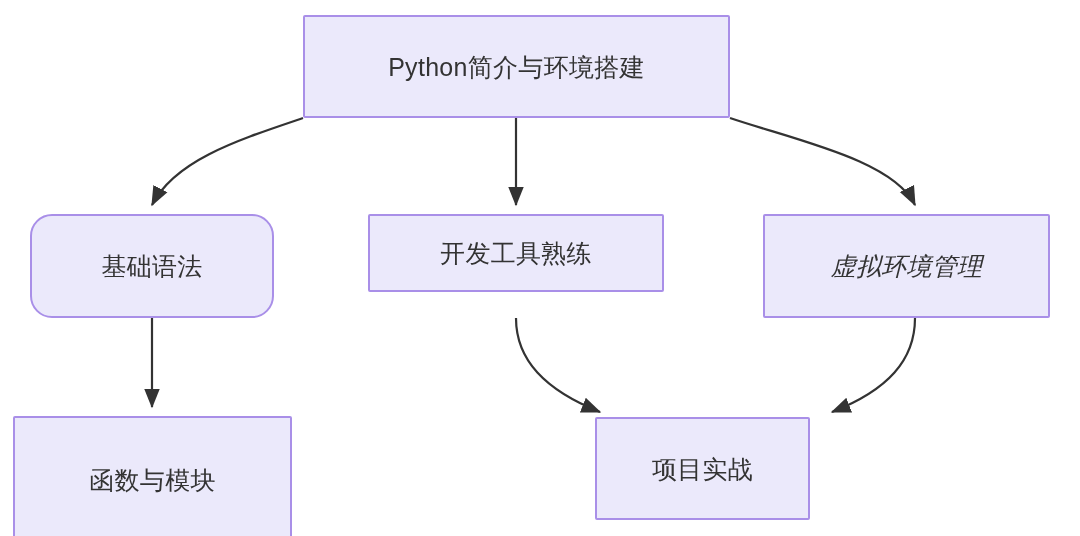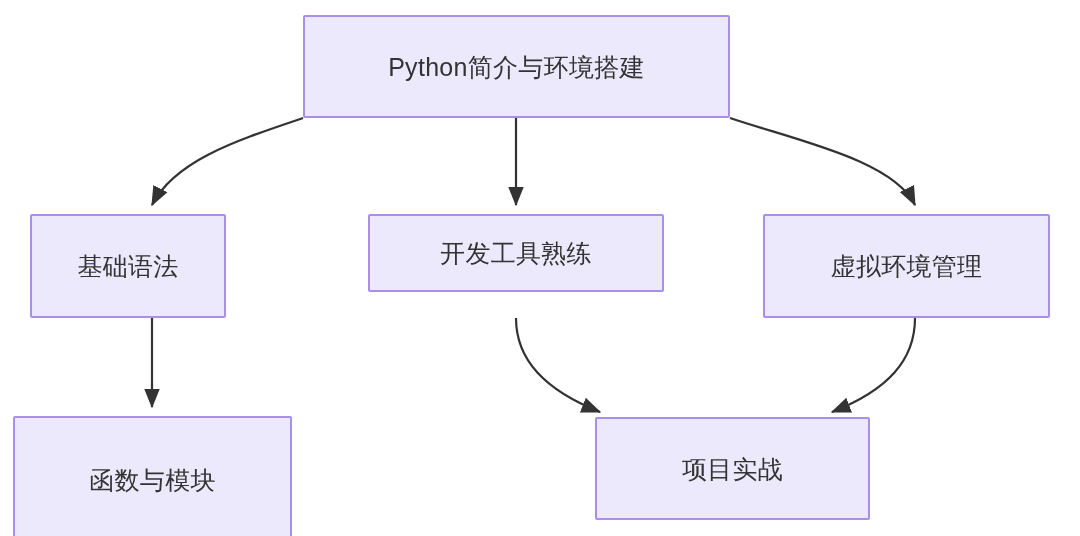--- a/index.html
+++ b/index.html
@@ -64,33 +64,33 @@
 
     <path d="M 516,318 C 516,360 545,390 600,412" fill="none" stroke="#333333" stroke-width="2.2" marker-end="url(#arrowhead)"></path>
 
     <path d="M 915,318 C 915,360 888,390 832,412" fill="none" stroke="#333333" stroke-width="2.2" marker-end="url(#arrowhead)"></path>
   </svg>
 
   <div class="node" style="left:303px; top:15px; width:427px; height:103px;">
     <span class="node-label">Python简介与环境搭建</span>
   </div>
 
-  <div class="node" style="left:30px; top:214px; width:196px; height:104px;">
+  <div class="node" style="left:30px; top:214px; width:244px; height:104px;border-radius:22px;">
     <span class="node-label">基础语法</span>
   </div>
 
   <div class="node" style="left:368px; top:214px; width:296px; height:78px;">
     <span class="node-label">开发工具熟练</span>
   </div>
 
-  <div class="node" style="left:763px; top:214px; width:287px; height:104px;">
+  <div class="node" style="left:763px; top:214px; width:287px; height:104px;font-style:italic;">
     <span class="node-label">虚拟环境管理</span>
   </div>
 
   <div class="node" style="left:13px; top:416px; width:279px; height:128px;">
     <span class="node-label">函数与模块</span>
   </div>
 
-  <div class="node" style="left:595px; top:417px; width:275px; height:103px;">
+  <div class="node" style="left:595px; top:417px; width:215px; height:103px;">
     <span class="node-label">项目实战</span>
   </div>
 
 </div>
 
 </body></html>

